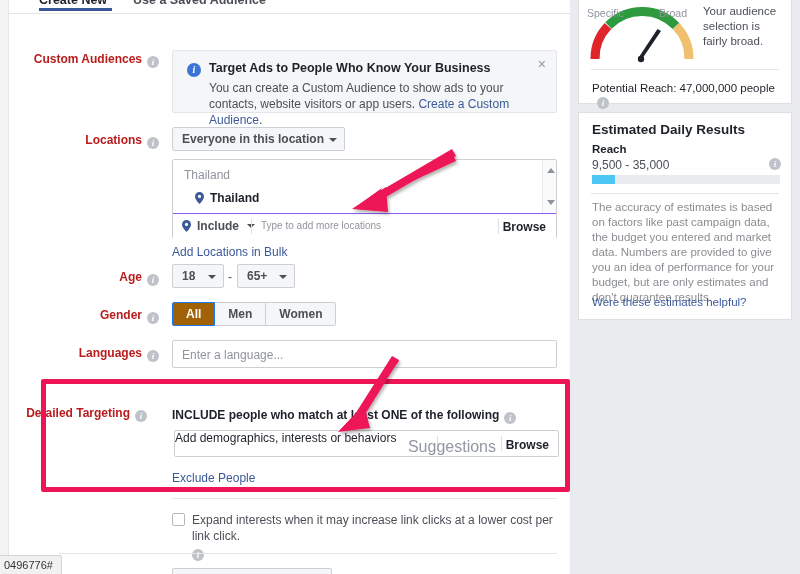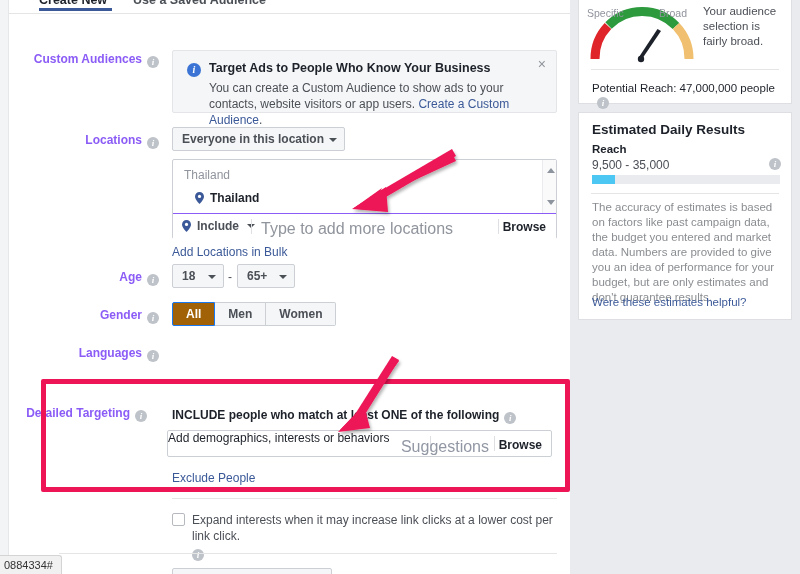--- a/index.html
+++ b/index.html
@@ -37,21 +37,21 @@
     background: #3b5998;
   }
 
   
   .main {
     position: absolute; left: 9px; top: 14px; width: 561px; height: 560px;
     background: #ffffff; overflow: hidden;
   }
   .flabel {
     position: absolute; text-align: right; font-weight: bold;
-    font-size: 12px; color: #8b5cf6; white-space: nowrap;
+    font-size: 12px; color: #b91c1c; white-space: nowrap;
   }
   .lbl-wrap { position: absolute; width: 150px; text-align: right; }
 
   .iico {
     display: inline-block; width: 12px; height: 12px; border-radius: 50%;
     background: #bec2c9; color: #ffffff; font-size: 9px; line-height: 12px;
     text-align: center; font-weight: bold; font-style: italic;
     font-family: "Liberation Serif", serif; vertical-align: -2px;
     margin-left: 5px;
   }
@@ -135,21 +135,21 @@
     display: inline-block; margin-left: 8px;
     width: 0; height: 0; border-left: 4px solid transparent;
     border-right: 4px solid transparent; border-top: 4px solid #4b4f56;
     vertical-align: 2px;
   }
   .vsep {
     position: absolute; top: 5px; width: 1px; height: 15px; background: #dddfe2;
   }
   .loc-input-ph {
     position: absolute; left: 88px; top: 6px;
-    font-size: 16px; color: #90949c;
+    font-size: 10px; color: #90949c;
   }
   .browse {
     position: absolute; right: 10px; top: 6px;
     font-size: 12px; font-weight: bold; color: #1d2129; cursor: pointer;
   }
   .bulk-link {
     position: absolute; left: 163px; top: 231px;
     font-size: 12px; color: #3b5998; cursor: pointer;
   }
 
@@ -181,21 +181,21 @@
     position: absolute; left: 9px; top: 7px;
     font-size: 12px; color: #90949c;
   }
 
   
   .dt-heading {
     position: absolute; left: 163px; top: 394px;
     font-size: 12px; font-weight: bold; color: #1d2129;
   }
   .dt-input {
-    position: absolute; left: 158px; top: 416px; width: 385px; height: 27px;
+    position: absolute; left: 165px; top: 416px; width: 385px; height: 27px;
     border: 1px solid #ccd0d5; border-radius: 2px; background: #fff;
   }
   .dt-sugg {
     position: absolute; right: 62px; top: 7px;
     font-size: 16px; color: #9197a3; cursor: pointer;
   }
   .dt-browse {
     position: absolute; right: 9px; top: 7px;
     font-size: 12px; font-weight: bold; color: #1d2129; cursor: pointer;
   }
@@ -377,20 +377,23 @@
     </div>
     <div class="seg" style="left:163px; top:288px;">
       <div class="on">All</div>
       <div>Men</div>
       <div>Women</div>
     </div>
 
     <div class="lbl-wrap" style="left:0; top:332px;">
       <span class="flabel" style="position:relative;">Languages</span><span class="iico">i</span>
     </div>
+    <div class="tinput" style="left:163px; top:326px; width:385px;">
+      <span class="ph">Enter a language...</span>
+    </div>
 
     <div class="hr" style="left:50px; top:368px; width:498px;"></div>
 
     <div class="lbl-wrap" style="left:-12px; top:392px;">
       <span class="flabel" style="position:relative;">Detailed Targeting</span><span class="iico">i</span>
     </div>
     <div class="dt-heading"><span>INCLUDE people who match at least ONE of the following</span><span class="iico">i</span></div>
     <div class="dt-input">
       <span class="ph">Add demographics, interests or behaviors</span>
       <div class="vsep" style="right:120px; top:5px;"></div>
@@ -469,14 +472,14 @@
       <span class="iico res-i">i</span>
       <div class="pbar">
           <i style="width: 12%;"></i>
         </div>
       <div class="card-div" style="top:80px;"></div>
       <div class="res-body">The accuracy of estimates is based on factors like past campaign data, the budget you entered and market data. Numbers are provided to give you an idea of performance for your budget, but are only estimates and don't guarantee results.</div>
       <div class="res-link">Were these estimates helpful?</div>
     </div>
   </div>
 
-  <div class="statusbar">0884334#</div>
+  <div class="statusbar">0496776#</div>
 </div>
 
 </body></html>

